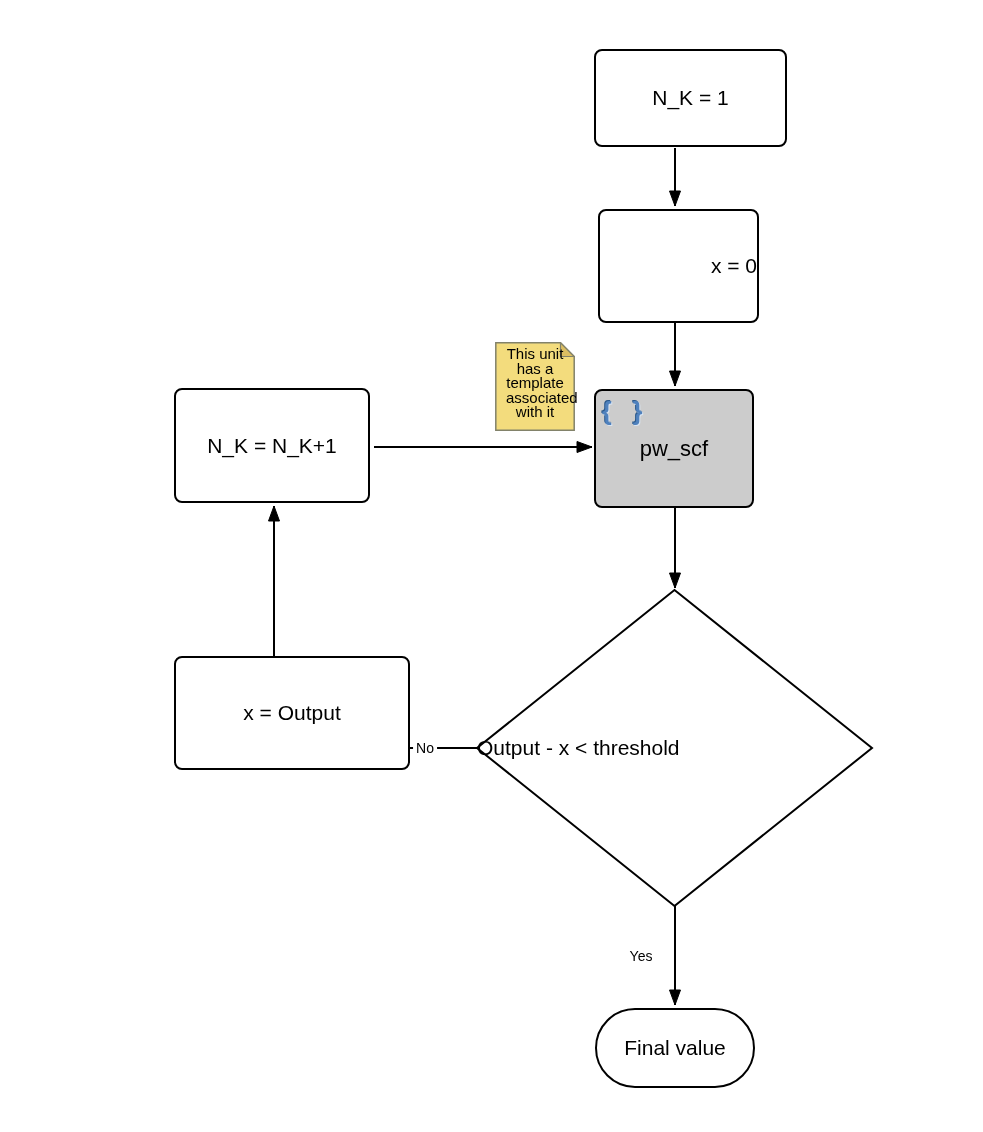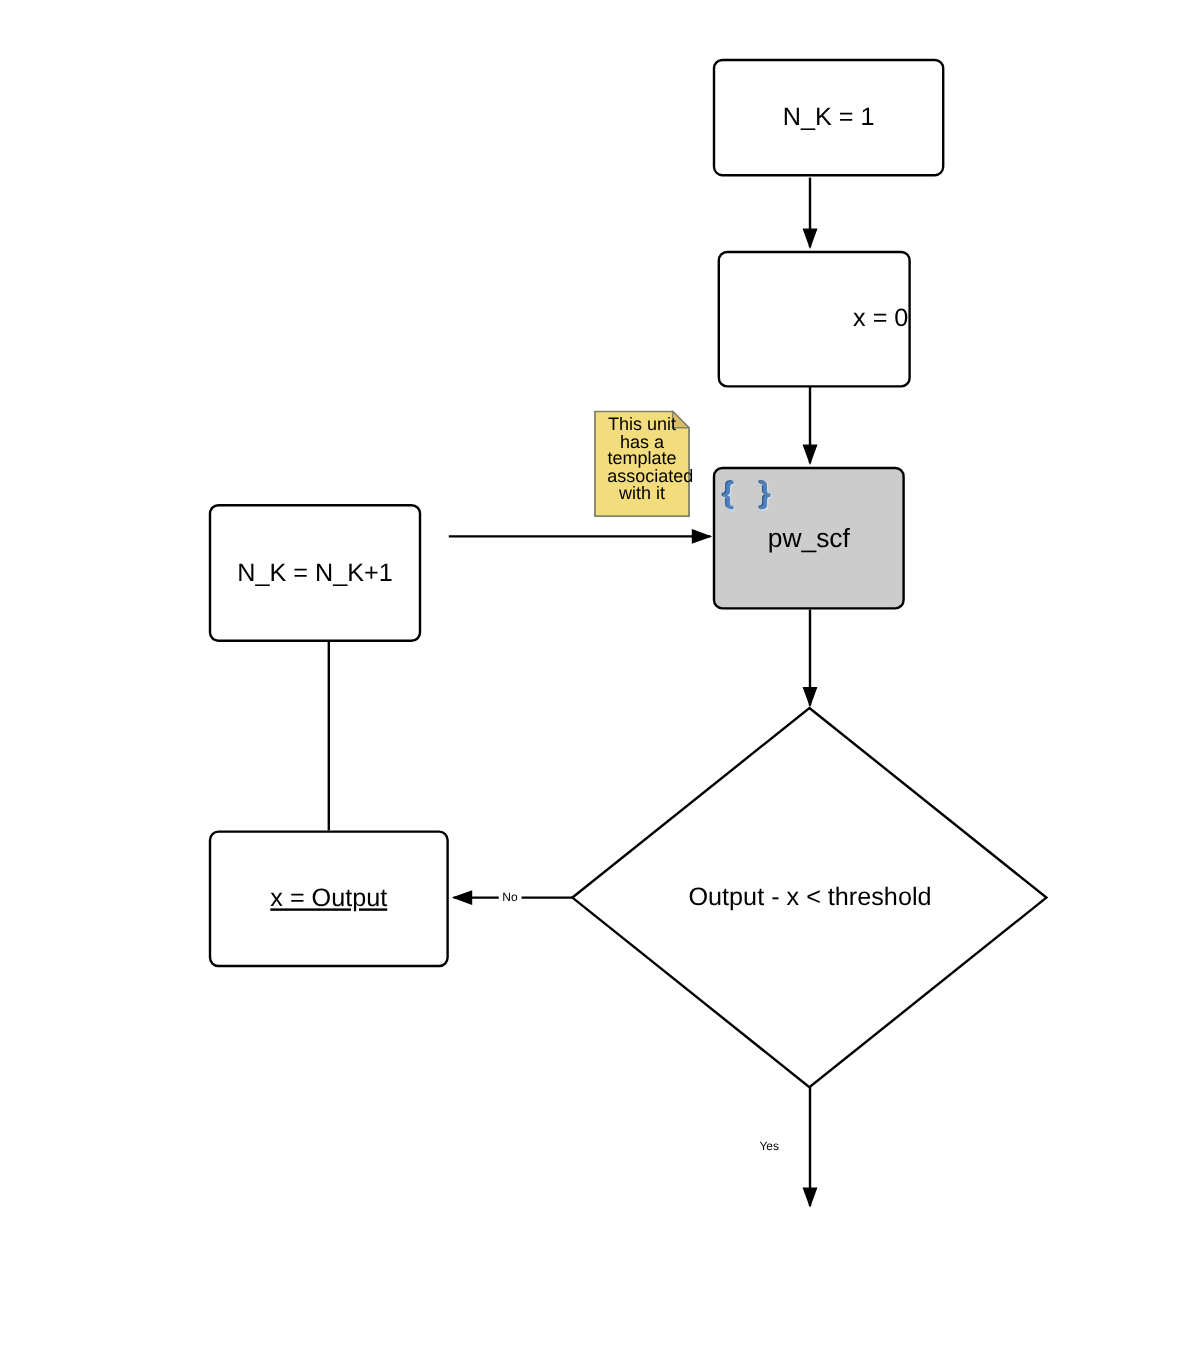--- a/index.html
+++ b/index.html
@@ -55,28 +55,28 @@
     color: var(--braces, #4f81bd);
     text-shadow: 1px 1px 0 #d9e4f1, -1px -1px 0 #2c5a8c;
     line-height: 1;
   }
   .decision-label {
     position: absolute;
     left: 477px; top: 590px;
     width: 396px; height: 316px;
     display: flex;
     align-items: center;
-    justify-content: center;
+    justify-content: flex-start;
     font-size: 21px;
   }
   .edge-label {
     position: absolute;
     transform: translate(-50%, -50%);
     background: var(--canvas-bg, #fff);
-    font-size: 10px;
+    font-size: 14px;
     padding: 0 3px;
     line-height: 17px;
   }
   .note {
     position: absolute;
     left: 495px; top: 342px;
     width: 80px; height: 89px;
   }
   .note svg { position: absolute; left: 0; top: 0; }
   .note-shape { fill: var(--note-fill, #f3dc7d); stroke: var(--note-stroke, #82826a); stroke-width: 1.5; }
@@ -112,37 +112,40 @@
   </svg>
 
   <div class="node" style="left:594px; top:49px; width:193px; height:98px;">
     <span>N_K = 1</span>
   </div>
 
   <div class="node" style="left:598px; top:209px; width:161px; height:114px;justify-content:flex-end;">
     <span>x = 0</span>
   </div>
 
-  <div class="node" style="left:174px; top:388px; width:177px; height:115px;margin-top:32px;">
+  <div class="node" style="left:174px; top:388px; width:196px; height:115px;">
     <span>N_K = N_K+1</span>
   </div>
 
   <div class="node unit" style="left:594px; top:389px; width:160px; height:119px;">
     <span class="braces-icon">{ }</span>
     <span>pw_scf</span>
   </div>
 
-  <div class="node" style="left:174px; top:692px; width:200px; height:114px;text-decoration:underline;">
+  <div class="node" style="left:174px; top:656px; width:236px; height:114px;">
     <span>x = Output</span>
   </div>
 
   <div class="decision-label">
     <span>Output - x &lt; threshold</span>
   </div>
 
+  <div class="node terminator" style="left:595px; top:1008px; width:160px; height:80px;">
+    <span>Final value</span>
+  </div>
 
   <div class="edge-label" style="left:425px; top:748px;">No</div>
 
   <div class="edge-label" style="left:641px; top:956px;">Yes</div>
 
   <div class="note">
     <svg width="80" height="89" viewBox="0 0 80 89">
       <path class="note-shape" d="M0.8,0.8 L65.5,0.8 L79.2,14.5 L79.2,88.2 L0.8,88.2 Z"></path>
       <path class="note-fold" d="M65.5,0.8 L65.5,14.5 L79.2,14.5 Z"></path>
     </svg>

